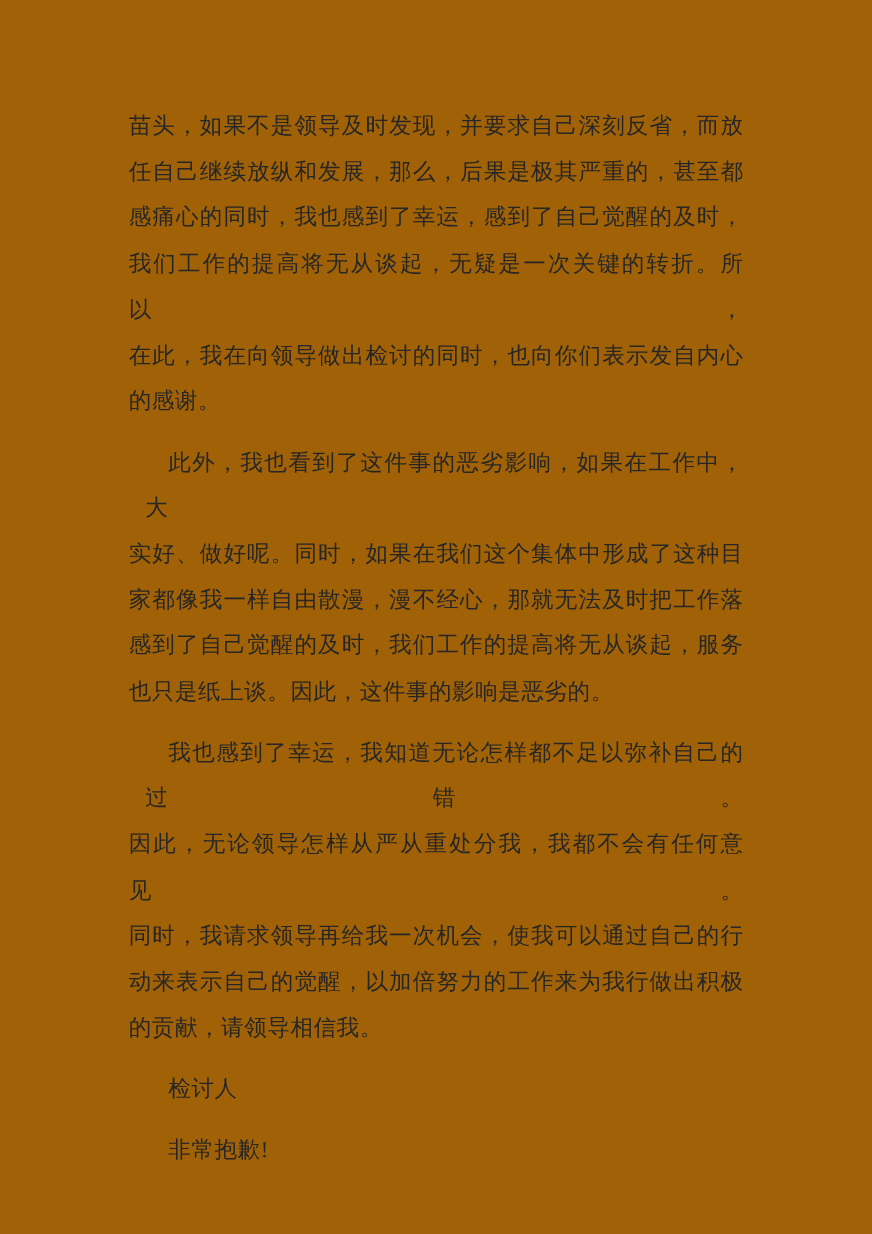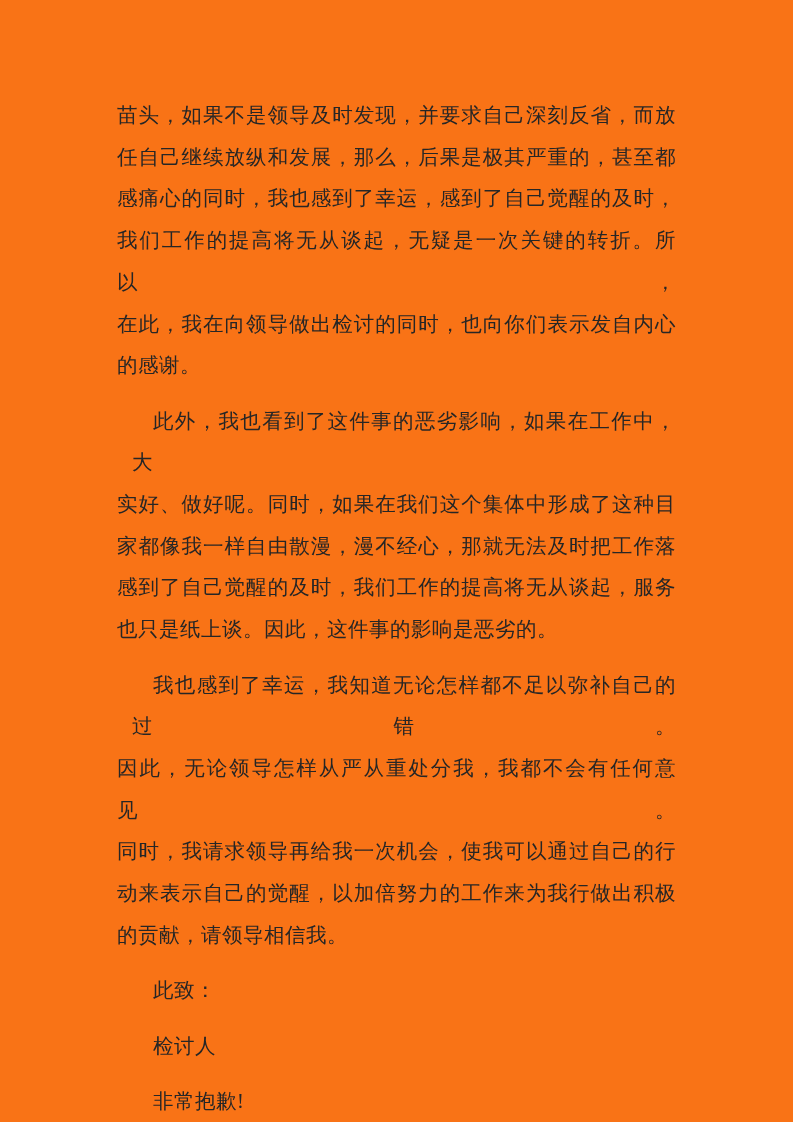--- a/index.html
+++ b/index.html
@@ -32,21 +32,21 @@
     text-align-last: justify;
   }
   .line.indent {
     text-indent: 21px;
     margin-left: 15px;
   }
 </style>
 </head>
 <body>
 
-<div class="page" style="background: #f97316; color: rgb(38, 38, 38); font-family: Liberation Serif, serif;">
+<div class="page" style="background: #a16207; color: rgb(38, 38, 38); font-family: Liberation Serif, serif;">
   <div>
       <div class="paragraph">
         <div class="line full">苗头，如果不是领导及时发现，并要求自己深刻反省，而放</div>
         <div class="line full">任自己继续放纵和发展，那么，后果是极其严重的，甚至都</div>
         <div class="line full">感痛心的同时，我也感到了幸运，感到了自己觉醒的及时，</div>
         <div class="line full">我们工作的提高将无从谈起，无疑是一次关键的转折。所以，</div>
         <div class="line full">在此，我在向领导做出检讨的同时，也向你们表示发自内心</div>
         <div class="line">的感谢。</div>
       </div>
       <div class="paragraph">
@@ -57,22 +57,19 @@
         <div class="line">也只是纸上谈。因此，这件事的影响是恶劣的。</div>
       </div>
       <div class="paragraph">
         <div class="line full indent">我也感到了幸运，我知道无论怎样都不足以弥补自己的过错。</div>
         <div class="line full">因此，无论领导怎样从严从重处分我，我都不会有任何意见。</div>
         <div class="line full">同时，我请求领导再给我一次机会，使我可以通过自己的行</div>
         <div class="line full">动来表示自己的觉醒，以加倍努力的工作来为我行做出积极</div>
         <div class="line">的贡献，请领导相信我。</div>
       </div>
       <div class="paragraph">
-        <div class="line indent">此致：</div>
-      </div>
-      <div class="paragraph">
         <div class="line indent">检讨人</div>
       </div>
       <div class="paragraph">
         <div class="line indent">非常抱歉!</div>
       </div>
     </div>
 </div>
 
 </body></html>

